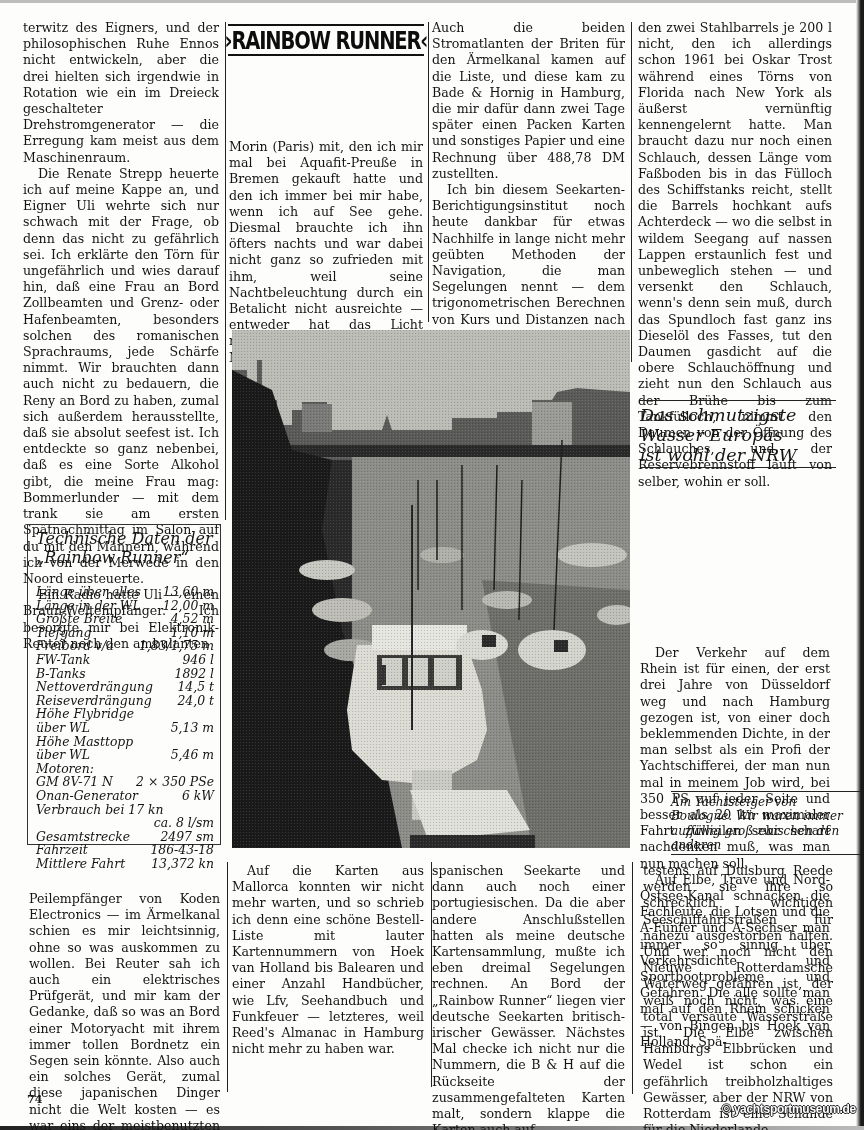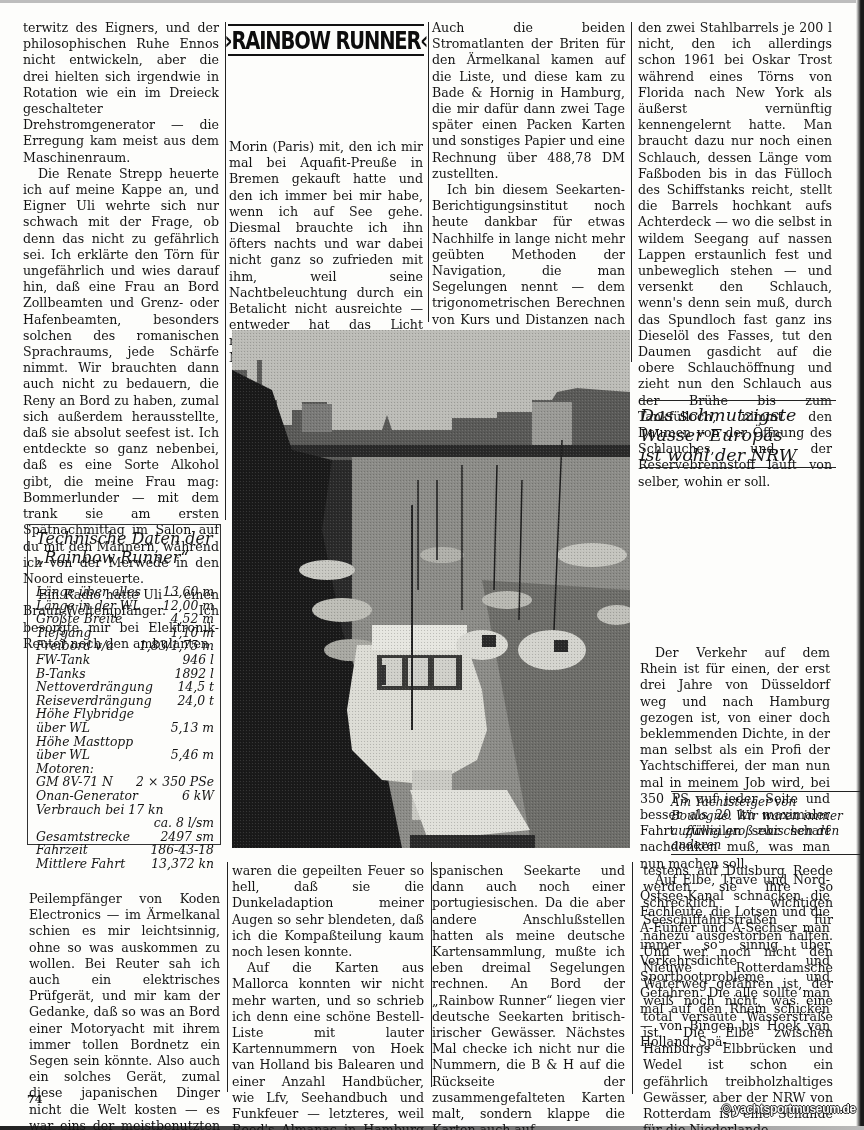--- a/index.html
+++ b/index.html
@@ -70,21 +70,20 @@
     <p class="ind">Die Renate Strepp heuerte ich auf meine Kappe an, und Eigner Uli wehrte sich nur schwach mit der Frage, ob denn das nicht zu gefährlich sei. Ich erklärte den Törn für ungefährlich und wies darauf hin, daß eine Frau an Bord Zollbeamten und Grenz- oder Hafenbeamten, besonders solchen des romanischen Sprachraums, jede Schärfe nimmt. Wir brauchten dann auch nicht zu bedauern, die Reny an Bord zu haben, zumal sich außerdem herausstellte, daß sie absolut seefest ist. Ich entdeckte so ganz nebenbei, daß es eine Sorte Alkohol gibt, die meine Frau mag: Bommerlunder — mit dem trank sie am ersten Spätnachmittag im Salon auf du mit den Männern, während ich von der Merwede in den Noord einsteuerte.</p>
     <p class="ind">Ein Radio hatte Uli — einen Braun-Weltempfänger. Ich besorgte mir bei Elektronik-Reuter noch den ambulanten</p>
   </div>
 <div class="col" id="c1b">
     <p>Peilempfänger von Koden Electronics — im Ärmelkanal schien es mir leichtsinnig, ohne so was auskommen zu wollen. Bei Reuter sah ich auch ein elektrisches Prüfgerät, und mir kam der Gedanke, daß so was an Bord einer Motoryacht mit ihrem immer tollen Bordnetz ein Segen sein könnte. Also auch ein solches Gerät, zumal diese japanischen Dinger nicht die Welt kosten — es war eins der meistbenutzten Geräte an Bord.</p>
   </div>
 <div class="col" id="c2a">
     <p>Morin (Paris) mit, den ich mir mal bei Aquafit-Preuße in Bremen gekauft hatte und den ich immer bei mir habe, wenn ich auf See gehe. Diesmal brauchte ich ihn öfters nachts und war dabei nicht ganz so zufrieden mit ihm, weil seine Nachtbeleuchtung durch ein Betalicht nicht ausreichte — entweder hat das Licht nachgelassen oder meine Nachtsehstärke. Jedenfalls</p>
   </div>
 <div class="col" id="c2b">
-    <p>waren die gepeilten Feuer so hell, daß sie die Dunkeladaption meiner Augen so sehr blendeten, daß ich die Kompaßteilung kaum noch lesen konnte.</p>
     <p class="ind">Auf die Karten aus Mallorca konnten wir nicht mehr warten, und so schrieb ich denn eine schöne Bestell-Liste mit lauter Kartennummern von Hoek van Holland bis Balearen und einer Anzahl Handbücher, wie Lfv, Seehandbuch und Funkfeuer — letzteres, weil Reed's Almanac in Hamburg nicht mehr zu haben war.</p>
   </div>
 <div class="col" id="c3a">
     <p>Auch die beiden Stromatlanten der Briten für den Ärmelkanal kamen auf die Liste, und diese kam zu Bade &amp; Hornig in Hamburg, die mir dafür dann zwei Tage später einen Packen Karten und sonstiges Papier und eine Rechnung über 488,78 DM zustellten.</p>
     <p class="ind">Ich bin diesem Seekarten-Berichtigungsinstitut noch heute dankbar für etwas Nachhilfe in lange nicht mehr geübten Methoden der Navigation, die man Segelungen nennt — dem trigonometrischen Berechnen von Kurs und Distanzen nach den geographischen Koordinaten von Abfahrtsort und Zielort. Außerdem übte ich mich in der Besorgung und Nutzung einer</p>
   </div>
 <div class="col" id="c3b">
     <p>spanischen Seekarte und dann auch noch einer portugiesischen. Da die aber andere Anschlußstellen hatten als meine deutsche Kartensammlung, mußte ich eben dreimal Segelungen rechnen. An Bord der „Rainbow Runner“ liegen vier deutsche Seekarten britisch-irischer Gewässer. Nächstes Mal checke ich nicht nur die Nummern, die B &amp; H auf die Rückseite der zusammengefalteten Karten malt, sondern klappe die Karten auch auf.</p>
   </div>
 <div class="col" id="c4a">

